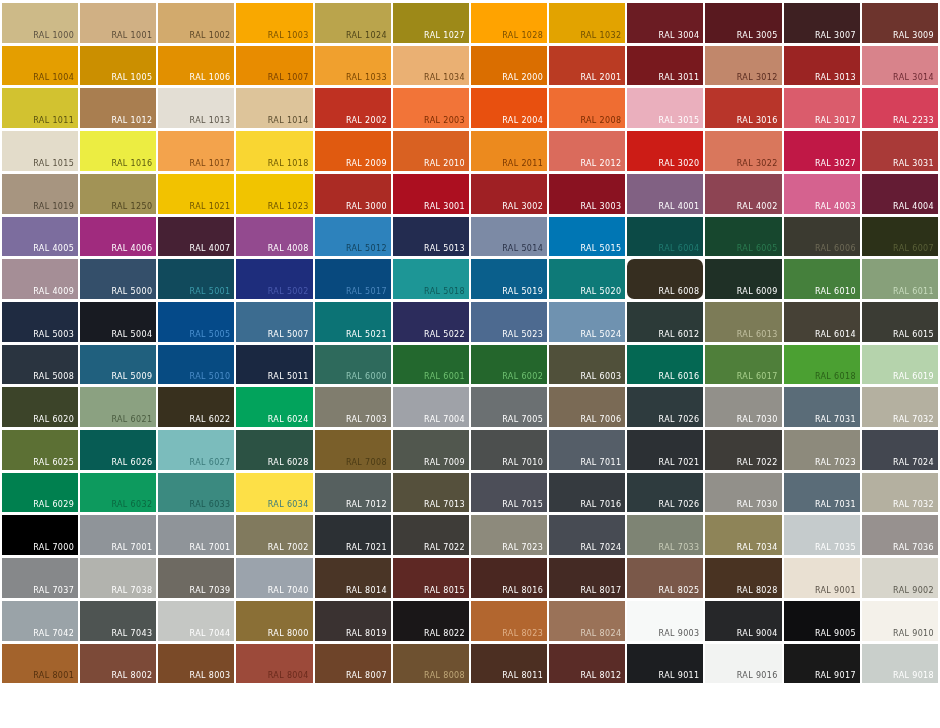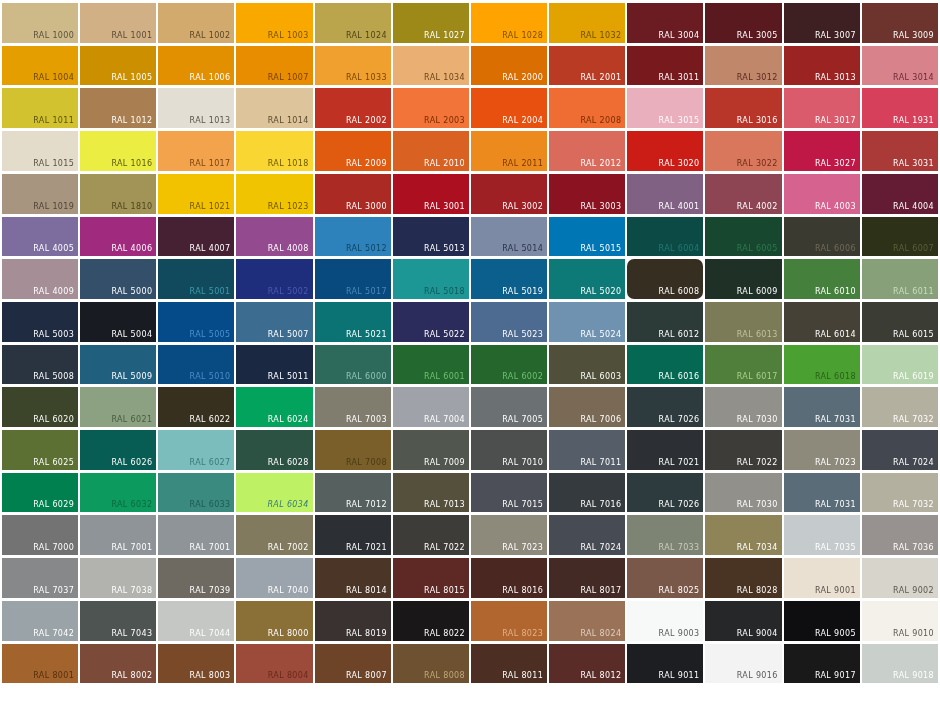--- a/index.html
+++ b/index.html
@@ -146,21 +146,21 @@
     <div class="swatch" style="background: rgb(234, 175, 189);">
       <span class="swatch-label" style="color: rgb(255, 255, 255);">RAL 3015</span>
     </div>
     <div class="swatch" style="background: rgb(184, 53, 42);">
       <span class="swatch-label" style="color: rgb(255, 255, 255);">RAL 3016</span>
     </div>
     <div class="swatch" style="background: rgb(218, 92, 108);">
       <span class="swatch-label" style="color: rgb(255, 255, 255);">RAL 3017</span>
     </div>
     <div class="swatch" style="background: rgb(214, 64, 90);">
-      <span class="swatch-label" style="color: rgb(255, 255, 255);">RAL 1931</span>
+      <span class="swatch-label" style="color: rgb(255, 255, 255);">RAL 2233</span>
     </div>
     <div class="swatch" style="background: rgb(227, 220, 202);">
       <span class="swatch-label" style="color: rgb(90, 82, 64);">RAL 1015</span>
     </div>
     <div class="swatch" style="background: rgb(236, 237, 66);">
       <span class="swatch-label" style="color: rgb(90, 90, 16);">RAL 1016</span>
     </div>
     <div class="swatch" style="background: rgb(243, 163, 76);">
       <span class="swatch-label" style="color: rgb(122, 68, 16);">RAL 1017</span>
     </div>
@@ -188,21 +188,21 @@
     <div class="swatch" style="background: rgb(192, 24, 70);">
       <span class="swatch-label" style="color: rgb(255, 255, 255);">RAL 3027</span>
     </div>
     <div class="swatch" style="background: rgb(169, 58, 56);">
       <span class="swatch-label" style="color: rgb(255, 255, 255);">RAL 3031</span>
     </div>
     <div class="swatch" style="background: rgb(167, 149, 128);">
       <span class="swatch-label" style="color: rgb(78, 68, 52);">RAL 1019</span>
     </div>
     <div class="swatch" style="background: rgb(162, 147, 86);">
-      <span class="swatch-label" style="color: rgb(78, 68, 32);">RAL 1810</span>
+      <span class="swatch-label" style="color: rgb(78, 68, 32);">RAL 1250</span>
     </div>
     <div class="swatch" style="background: rgb(242, 194, 0);">
       <span class="swatch-label" style="color: rgb(110, 84, 0);">RAL 1021</span>
     </div>
     <div class="swatch" style="background: rgb(241, 196, 0);">
       <span class="swatch-label" style="color: rgb(110, 84, 0);">RAL 1023</span>
     </div>
     <div class="swatch" style="background: rgb(171, 43, 36);">
       <span class="swatch-label" style="color: rgb(255, 255, 255);">RAL 3000</span>
     </div>
@@ -445,21 +445,21 @@
     </div>
     <div class="swatch" style="background: rgb(0, 128, 79);">
       <span class="swatch-label" style="color: rgb(255, 255, 255);">RAL 6029</span>
     </div>
     <div class="swatch" style="background: rgb(13, 154, 94);">
       <span class="swatch-label" style="color: rgb(10, 104, 64);">RAL 6032</span>
     </div>
     <div class="swatch" style="background: rgb(59, 138, 128);">
       <span class="swatch-label" style="color: rgb(29, 90, 82);">RAL 6033</span>
     </div>
-    <div class="swatch" style="background: #bef264; font-style: italic;">
+    <div class="swatch" style="background: #fde047;">
       <span class="swatch-label" style="color: rgb(58, 122, 124);">RAL 6034</span>
     </div>
     <div class="swatch" style="background: rgb(86, 96, 95);">
       <span class="swatch-label" style="color: rgb(255, 255, 255);">RAL 7012</span>
     </div>
     <div class="swatch" style="background: rgb(85, 80, 60);">
       <span class="swatch-label" style="color: rgb(255, 255, 255);">RAL 7013</span>
     </div>
     <div class="swatch" style="background: rgb(76, 78, 88);">
       <span class="swatch-label" style="color: rgb(255, 255, 255);">RAL 7015</span>
@@ -472,21 +472,21 @@
     </div>
     <div class="swatch" style="background: rgb(146, 144, 138);">
       <span class="swatch-label" style="color: rgb(255, 255, 255);">RAL 7030</span>
     </div>
     <div class="swatch" style="background: rgb(90, 108, 120);">
       <span class="swatch-label" style="color: rgb(255, 255, 255);">RAL 7031</span>
     </div>
     <div class="swatch" style="background: rgb(180, 176, 160);">
       <span class="swatch-label" style="color: rgb(255, 255, 255);">RAL 7032</span>
     </div>
-    <div class="swatch" style="background: #737373;">
+    <div class="swatch" style="background: #000000;">
       <span class="swatch-label" style="color: rgb(255, 255, 255);">RAL 7000</span>
     </div>
     <div class="swatch" style="background: rgb(143, 148, 153);">
       <span class="swatch-label" style="color: rgb(255, 255, 255);">RAL 7001</span>
     </div>
     <div class="swatch" style="background: rgb(143, 148, 153);">
       <span class="swatch-label" style="color: rgb(255, 255, 255);">RAL 7001</span>
     </div>
     <div class="swatch" style="background: rgb(129, 122, 94);">
       <span class="swatch-label" style="color: rgb(255, 255, 255);">RAL 7002</span>

